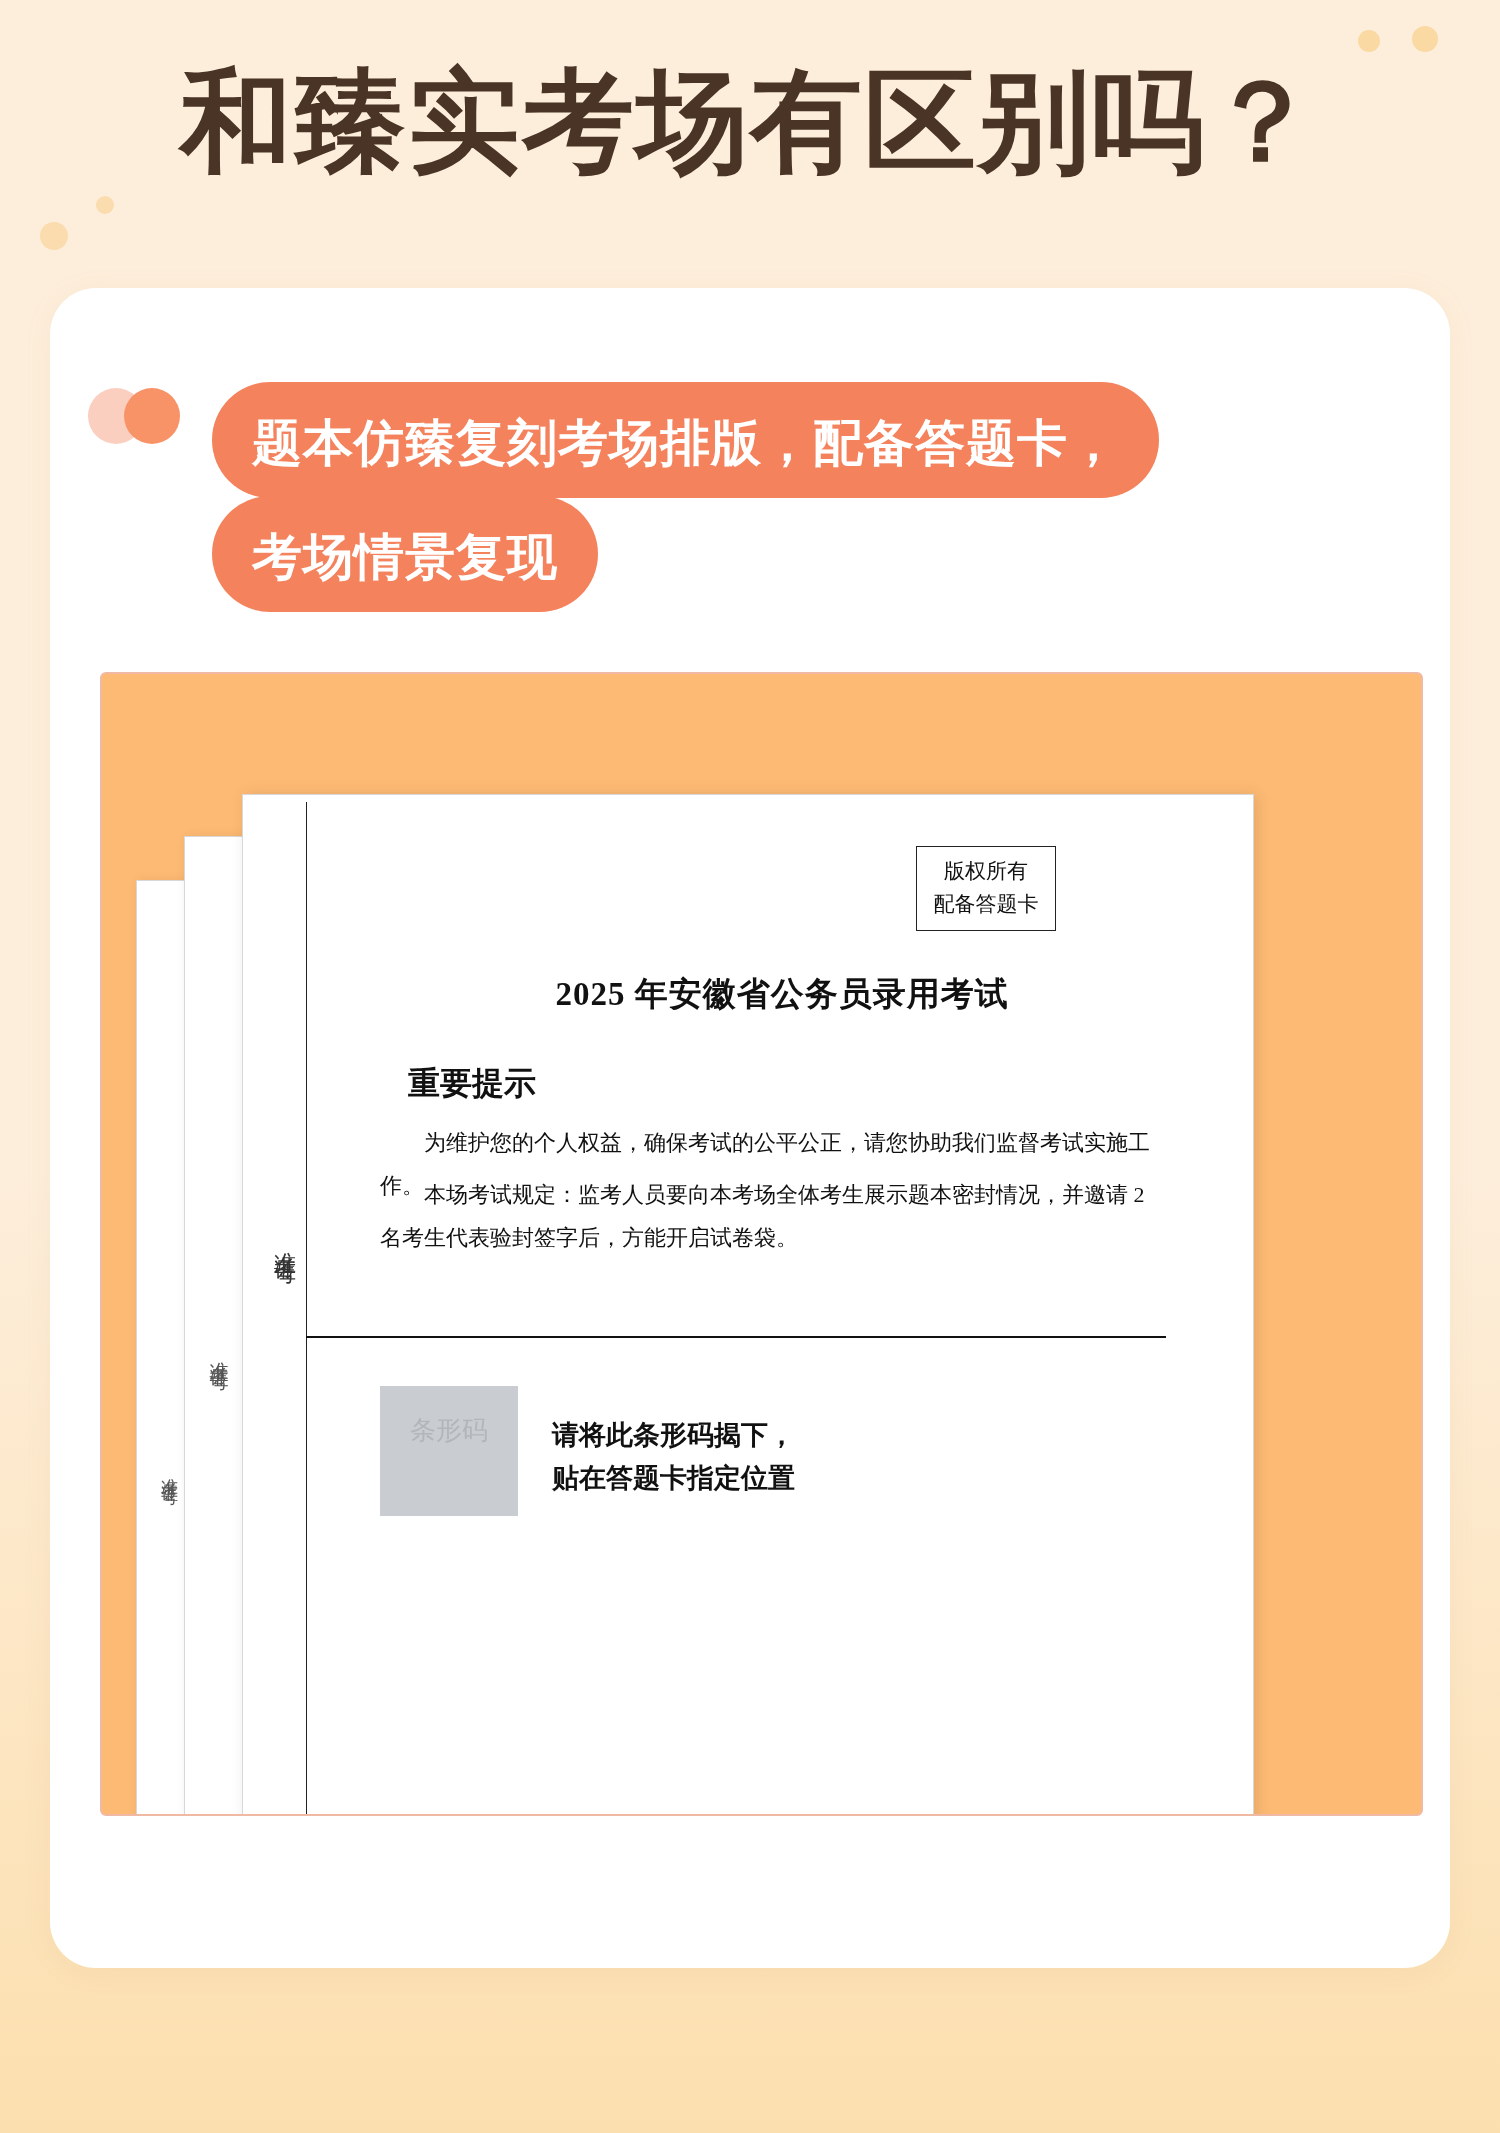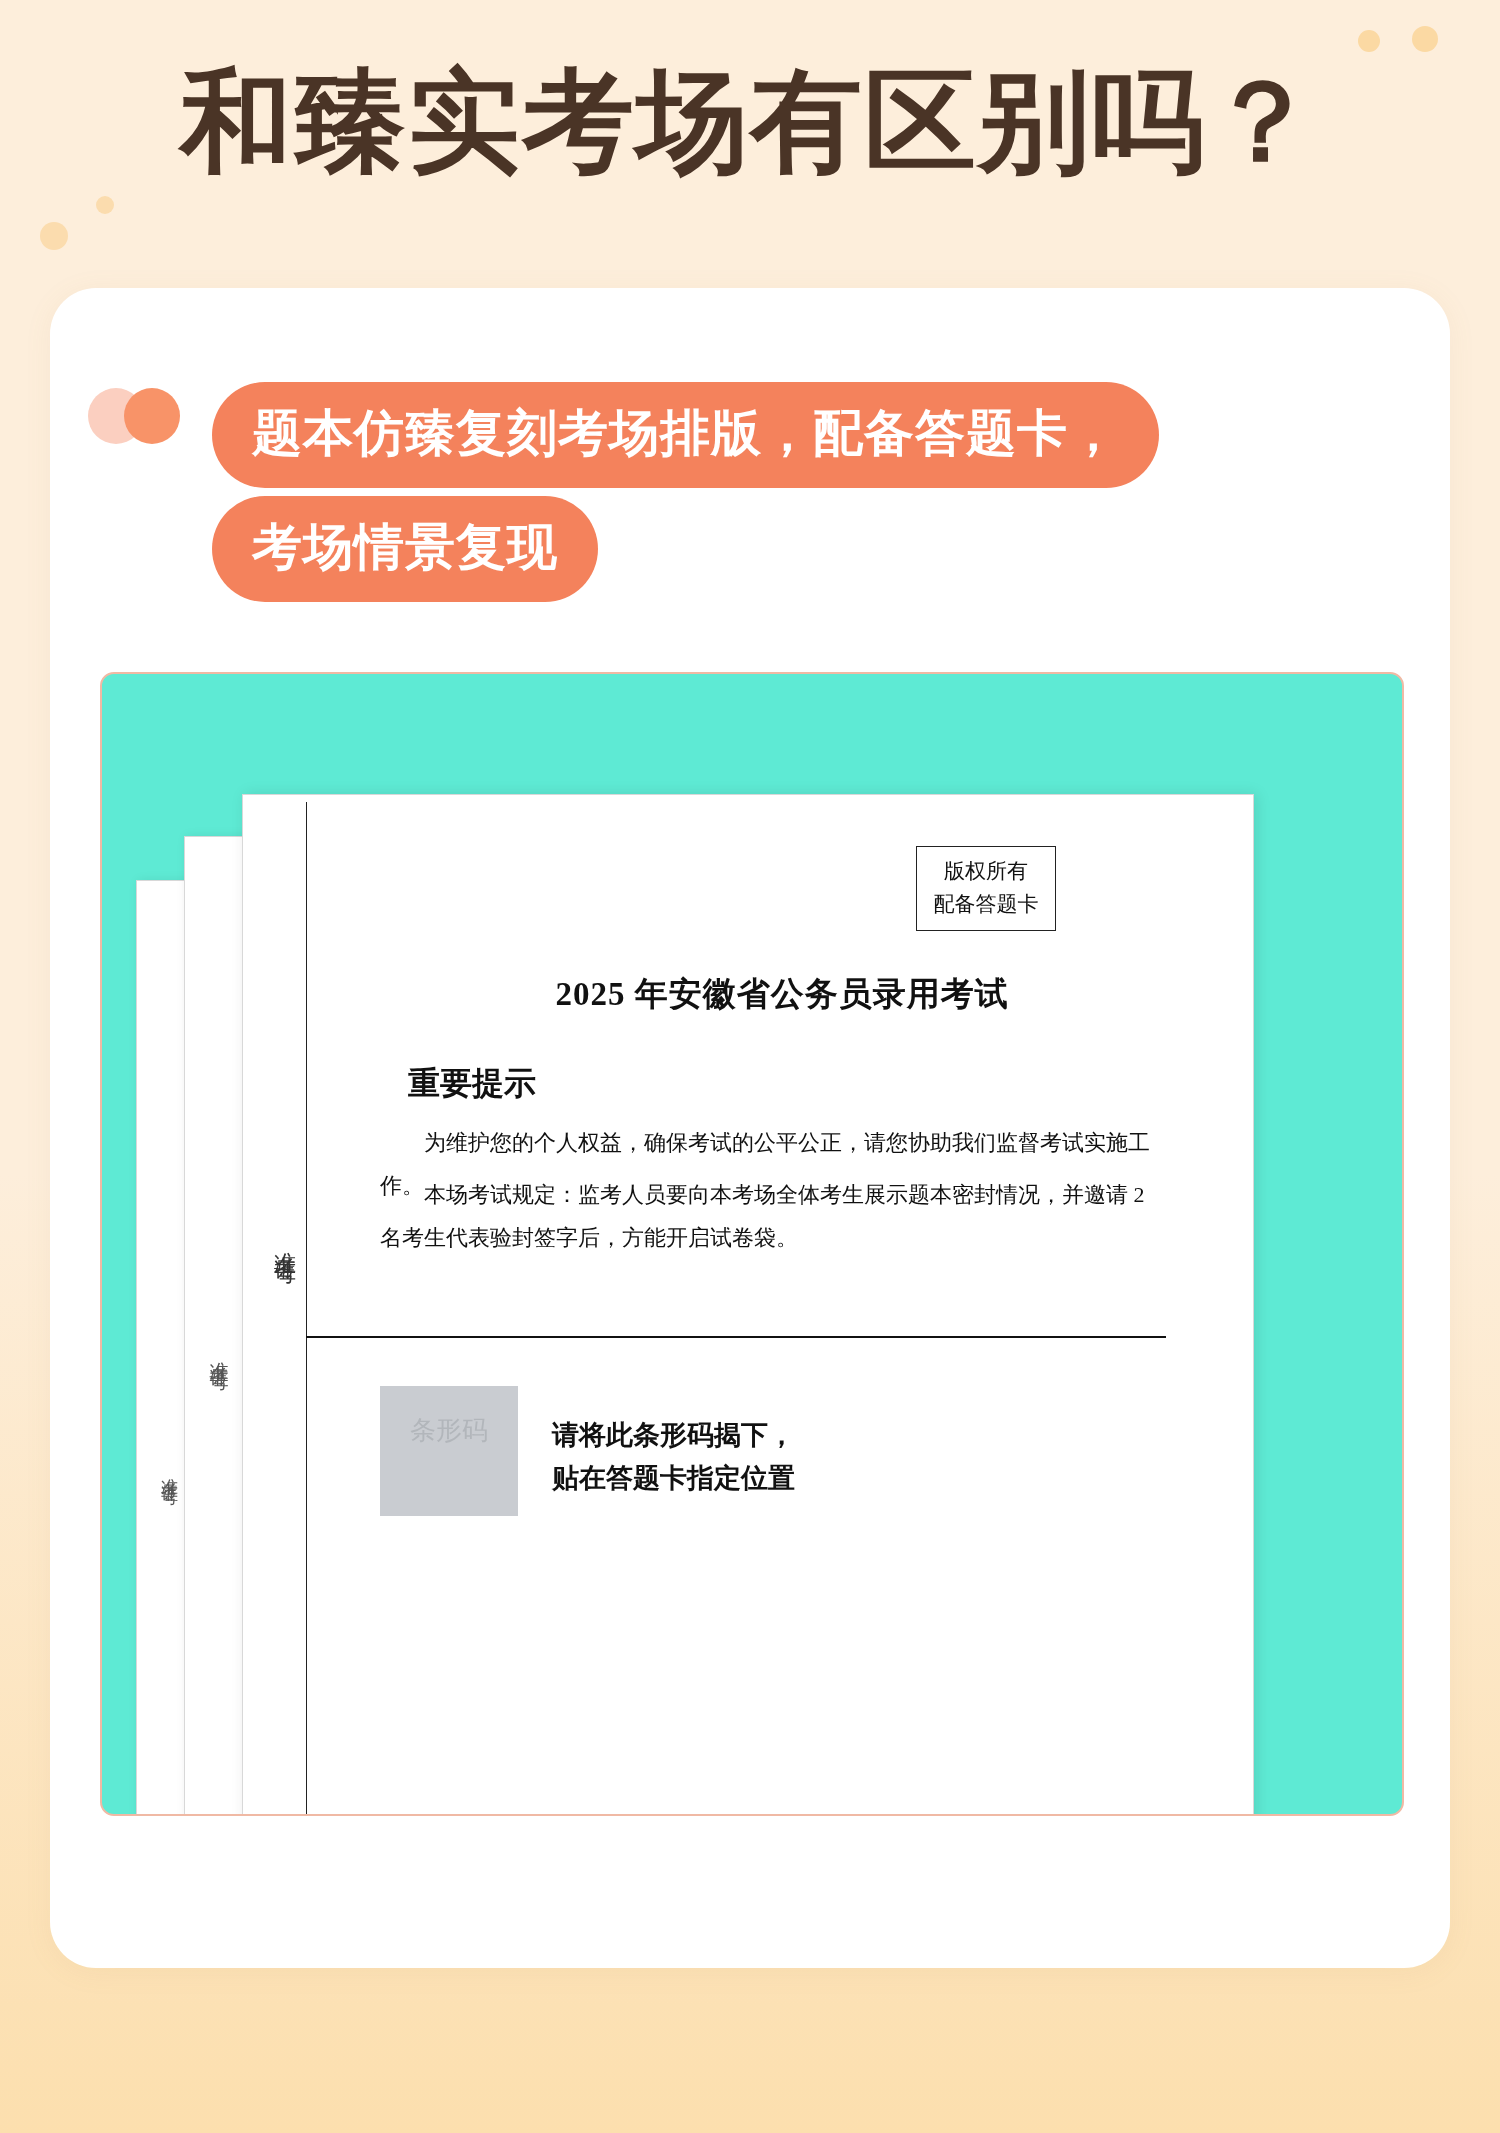--- a/index.html
+++ b/index.html
@@ -77,38 +77,39 @@
   .pill-dot-wrap .circ.front{ width: 56px; height: 56px; left: 36px; top: 0; background: #f89368; }
 
   .pill {
     position: absolute;
     background: #f4825c;
     color: #ffffff;
     border-radius: 999px;
     font-size: 50px;
     font-weight: bold;
     line-height: 1;
-    padding: 26px 40px 30px 40px;
+    padding: 36px 40px 30px 40px;
     white-space: nowrap;
     letter-spacing: 1px;
   }
   .pill.p1 { left: 212px; top: 382px; }
   .pill.p2 { left: 212px; top: 496px; }
 
   
   .exam-frame {
     position: absolute;
     left: 100px;
     top: 672px;
     width: 1300px;
     height: 1140px;
     border: 2px solid #f0b9a4;
-    border-radius: 14px;
+    border-radius: 6px;
     overflow: hidden;
-    background: #5eead4;
+    background: #fdba74;
+    padding-left: 19px;
   }
 
   
   .sheet {
     position: absolute;
     background: #ffffff;
     border: 1px solid #d8d8d8;
     box-shadow: 2px 0 10px rgba(0,0,0,.08);
   }
   .sheet.s3 { left: 34px;  top: 206px; width: 210px; height: 960px; }

